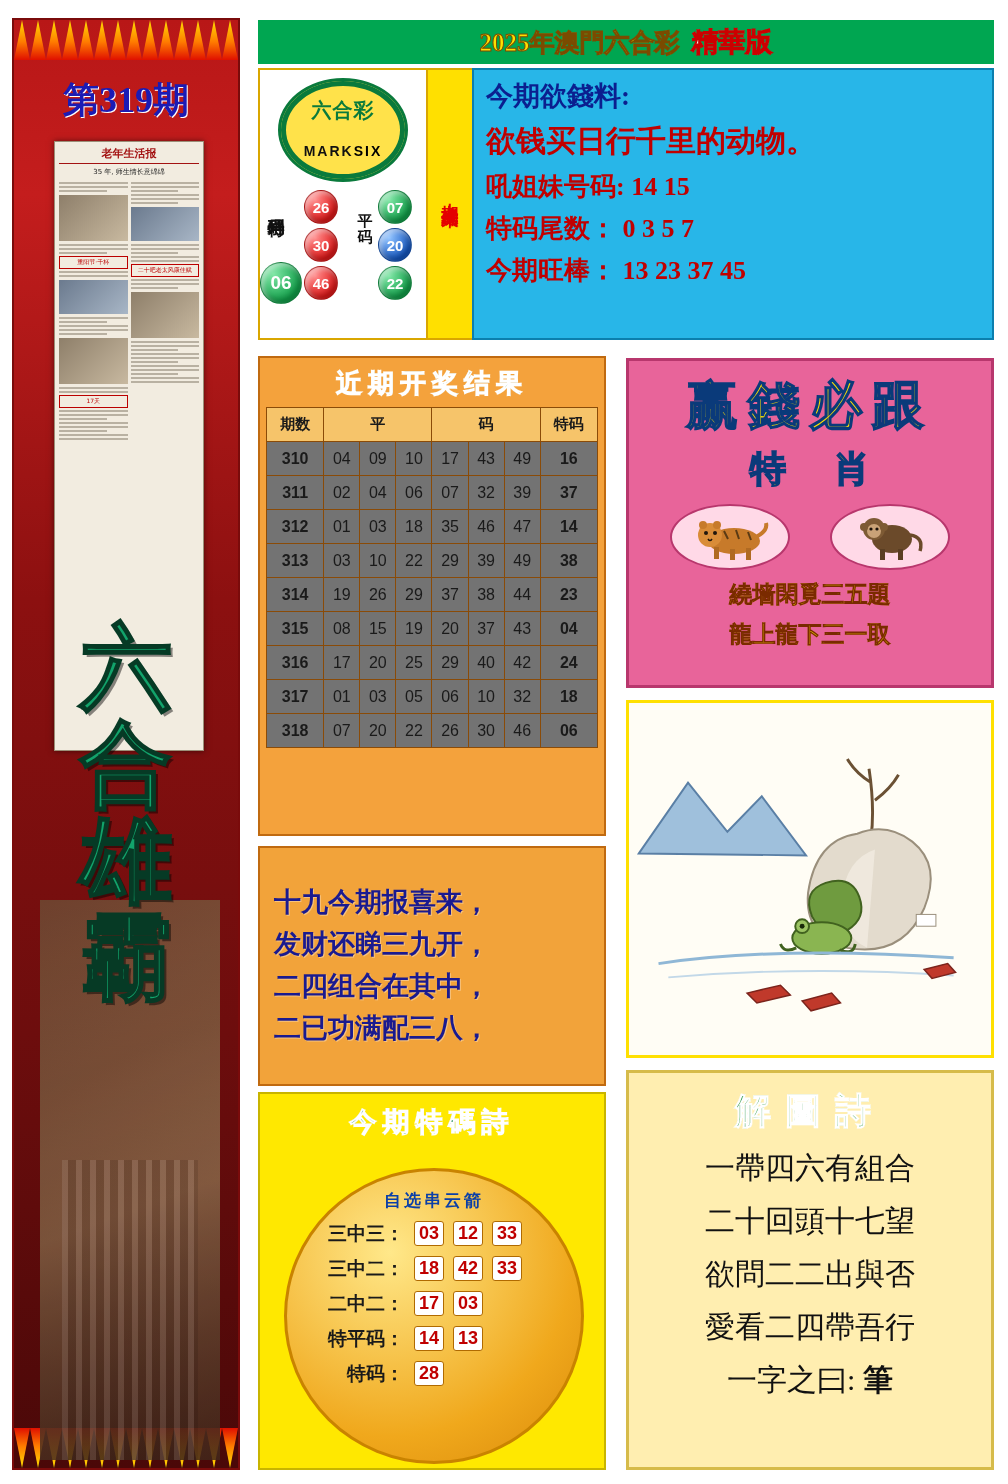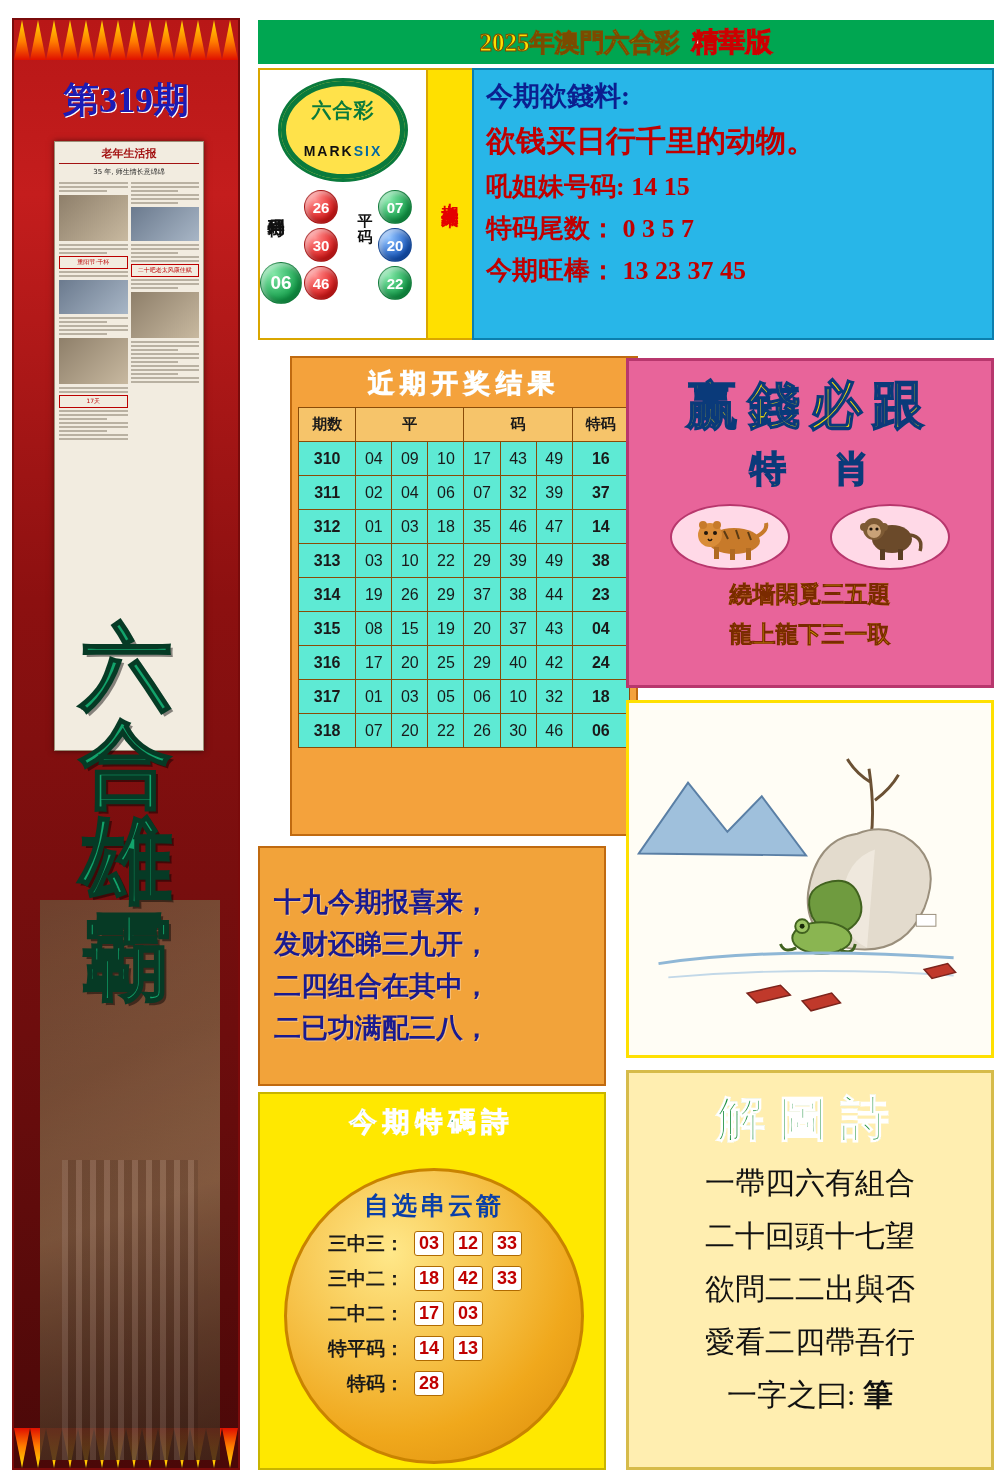--- a/index.html
+++ b/index.html
@@ -142,21 +142,21 @@
     font-family:"Liberation Serif", serif;
     font-size:20px; font-weight:bold; color:#0a7a3c; letter-spacing:1px;
     position:absolute; top:16px; left:0; width:100%; text-align:center;
   }
   .seal .en {
     font-family:"Liberation Sans", sans-serif;
     font-size:14px; font-weight:bold; color:#111;
     position:absolute; bottom:20px; left:0; width:100%; text-align:center;
     letter-spacing:2px;
   }
-  .seal .six { color:#0369a1; }
+  .seal .six { color:#000000; }
   .ball-area {
     position:relative; height:120px; margin-top:6px;
   }
   .lbl-special {
     position:absolute; left:6px; top:18px;
     font-family:"Liberation Serif", serif;
     font-size:17px; font-weight:bold; color:#111; line-height:1.15;
     writing-mode:vertical-rl; text-orientation:upright; height:70px;
   }
   .ball {
@@ -198,31 +198,31 @@
   .tips-box .line {
     font-family:"Liberation Serif", serif;
     font-size:26px; font-weight:bold; color:#c00000;
     margin-top:7px; white-space:nowrap;
   }
   .tips-box .line.big { font-size:30px; }
 
   
   .results {
     position:absolute; left:258px; top:356px; width:348px; height:480px;
-    background:#f4a23c; border:2px solid #c06a10; padding:6px;margin-left:32px;
+    background:#f4a23c; border:2px solid #c06a10; padding:6px;
   }
   .results .rhead {
     text-align:center;
     font-family:"Liberation Serif", serif;
     font-size:26px; font-weight:bold; color:#0a6b2e;
     letter-spacing:6px;
     -webkit-text-stroke:1px #ffffff;
     margin:2px 0 6px;
   }
-  table.rt { width:100%; border-collapse:collapse; background:#5eead4;}
+  table.rt { width:100%; border-collapse:collapse; background:#737373;}
   table.rt th, table.rt td {
     border:1px solid #8a4b08;
     font-family:"Liberation Sans", sans-serif;
     font-size:16px; text-align:center; color:#1a1a1a;
     height:34px;
   }
   table.rt th { font-size:15px; font-weight:bold; background:#f6c46a;}
   table.rt td.first { font-weight:bold; }
 
   
@@ -256,21 +256,21 @@
     border-radius:50%;
     background:
       radial-gradient(circle at 35% 28%, #ffe88a, #f0a81c 65%, #d98a0a 100%),
       repeating-linear-gradient(45deg,#e8a21a 0 10px,#f2b83a 10px 20px);
     border:3px solid #c98300;
     overflow:hidden;
   }
   .circle .title {
     text-align:center; margin-top:18px;
     font-family:"Liberation Serif", serif;
-    font-size:25px; font-weight:bold; color:#0a3fa8;
+    font-size:17px; font-weight:bold; color:#0a3fa8;
     letter-spacing:3px;
   }
   .crow { display:flex; align-items:flex-start; justify-content:center; margin-top:9px; }
   .crow .lab {
     font-family:"Liberation Serif", serif;
     font-size:19px; font-weight:bold; color:#1a1a1a; width:100px; text-align:right;
   }
   .crow .nums { display:flex; gap:9px; margin-left:10px; width:150px;}
   .crow .nums b {
     display:inline-block; min-width:30px; text-align:center;
@@ -323,21 +323,21 @@
 
   
   .jietu {
     position:absolute; left:626px; top:1070px; width:368px; height:400px;
     background:#ffeeb0; border:3px solid #d6bb4a;
     padding:8px 10px;
   }
   .jietu .ttl {
     text-align:center;
     font-family:"Liberation Serif", serif;
-    font-size:48px; font-weight:bold; color:#1a8f3c;
+    font-size:36px; font-weight:bold; color:#1a8f3c;
     -webkit-text-stroke:1px #fff;
     letter-spacing:14px;
     margin:6px 0 10px;
   }
   .jietu .ln {
     text-align:center;
     font-family:"Liberation Serif", serif;
     font-size:30px; color:#111; margin-top:12px;
   }
   .jietu .ln.last b { font-weight:bold; }

